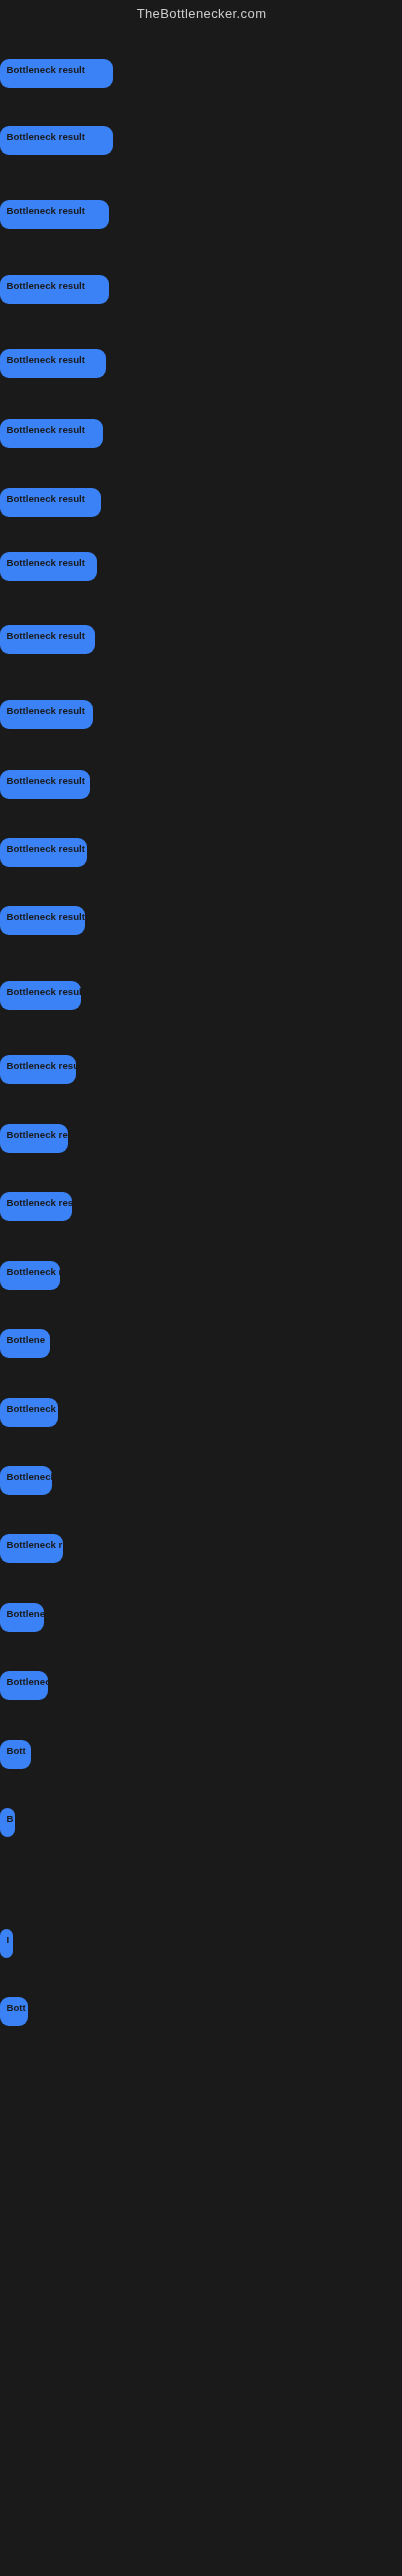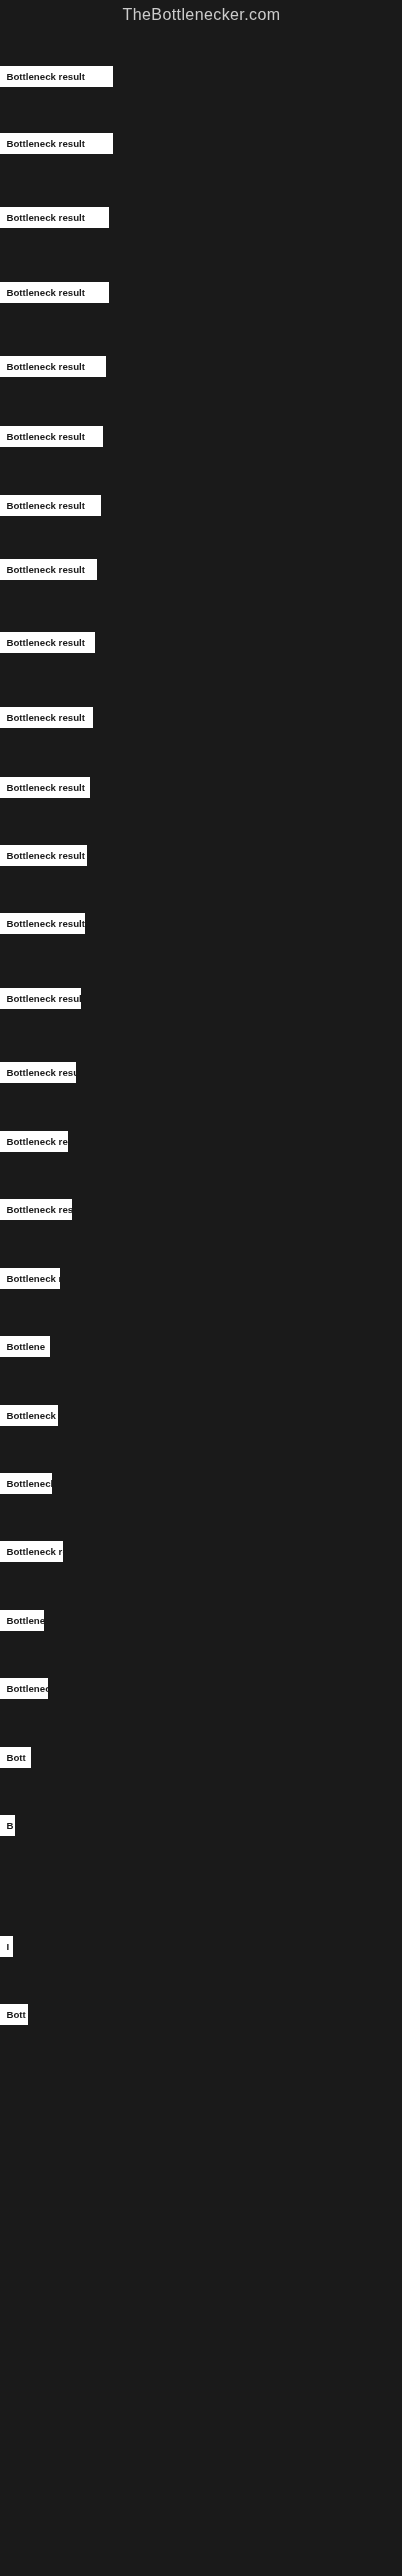--- a/index.html
+++ b/index.html
@@ -10,42 +10,43 @@
     body {
       width: 403px;
       min-height: 2576px;
       background-color: #1a1a1a;
       font-family: Arial, sans-serif;
       position: relative;
     }
     .site-title {
       text-align: center;
       color: #cccccc;
-      font-size: 16px;
+      font-size: 13px;
       padding: 6.4px 0 3.2px 0;
       letter-spacing: 0.4px;
     }
     .bottleneck-item {
       position: absolute;
       left: 0;
       height: 29px;
       display: flex;
       align-items: center;
     }
     .bottleneck-badge {
-      background-color: #ffffff;
+      background-color: #3b82f6;
       color: #1a1a1a;
       font-size: 9.7px;
       font-weight: bold;
       padding: 3.2px 6.4px;
       white-space: nowrap;
       overflow: hidden;
       display: inline-block;
-      height: 21px;
+      height: 29px;
       line-height: 16px;
+      border-radius: 9px;
     }
   </style>
 </head>
 <body>
 
 <div class="site-title">TheBottlenecker.com</div>
 
 <div id="items-container" style="position:relative; width:100%; height:2536px; margin-top:4px;">
 <div class="bottleneck-item" style="top: 30px;">
       <span class="bottleneck-badge" style="max-width: 113px; width: 113px;">Bottleneck result</span>

